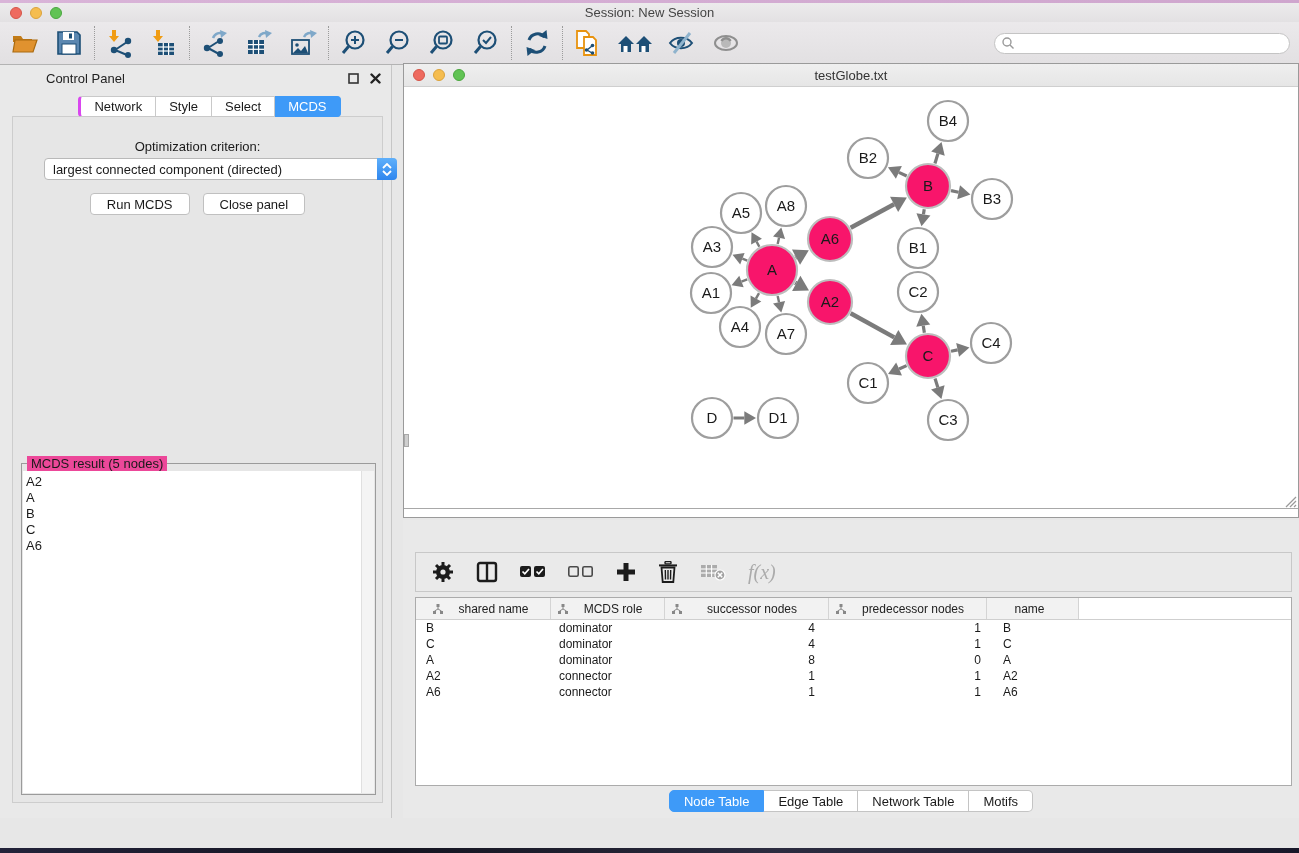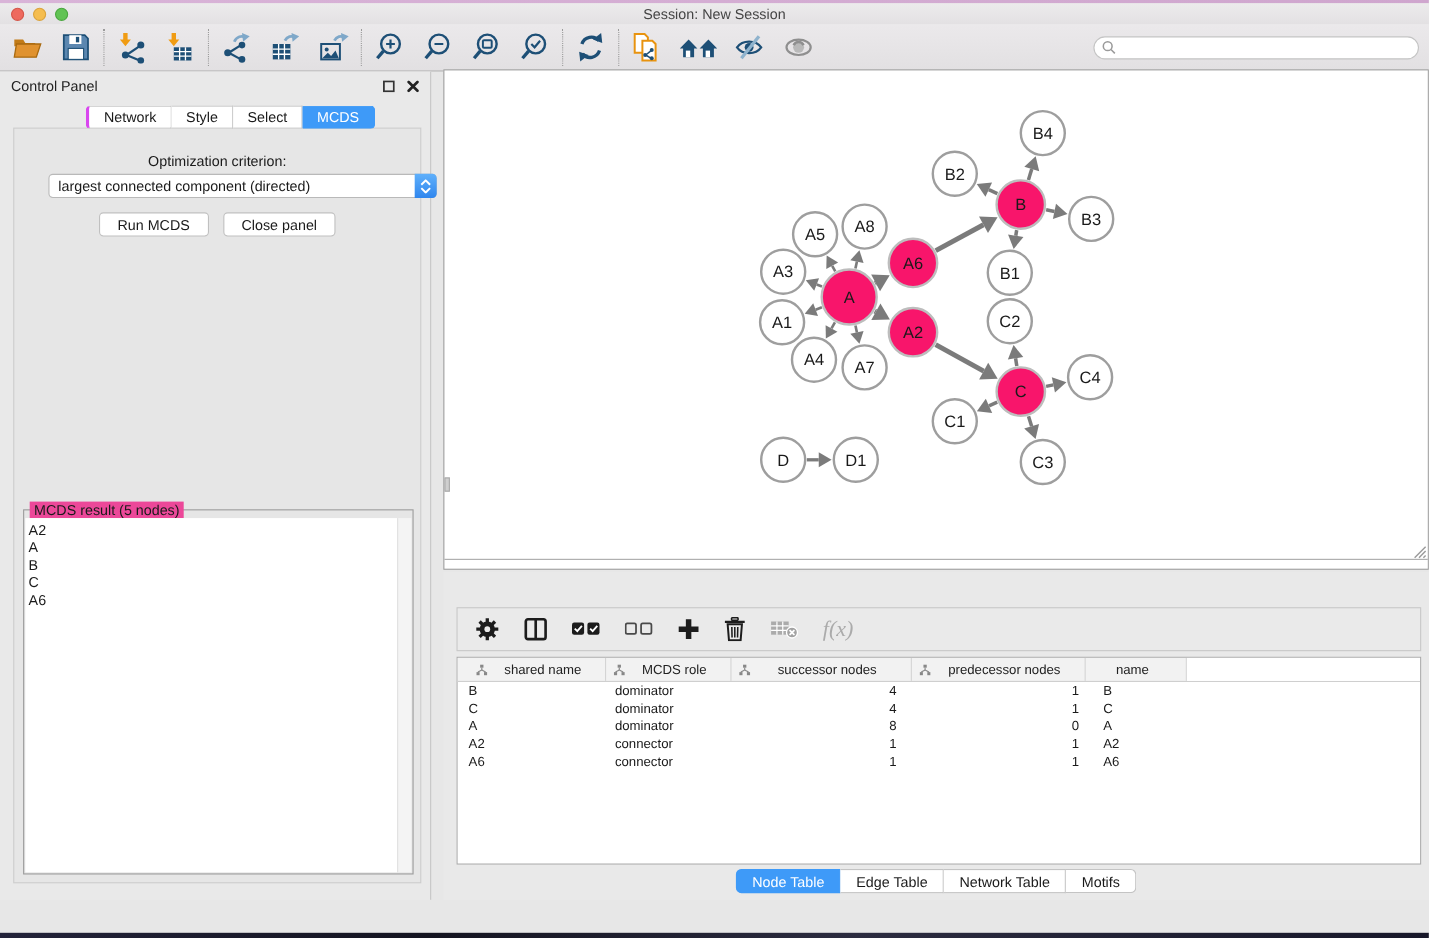--- a/index.html
+++ b/index.html
@@ -25,21 +25,21 @@
          display:flex; align-items:center; }
   .tb-group { display:flex; align-items:center; gap:12px; padding:0 9px; }
   .tb-sep { width:1px; height:34px; border-left:1px dotted #9b9b9b; }
   .tb-btn { width:32px; height:32px; display:flex; align-items:center; justify-content:center; cursor:default; }
   .search-box { margin-left:auto; margin-right:9px; width:296px; height:21px; background:#fff;
          border:1px solid #c4c4c4; border-radius:11px; display:flex; align-items:center; padding-left:6px; }
   .search-box input { border:none; outline:none; flex:1; height:17px; font-size:12px; background:transparent; }
 
   
   .panel-header { height:26px; display:flex; align-items:center; padding:0 10px; }
-  .panel-header .ph-title { font-size:13px; color:#222; }
+  .panel-header .ph-title { font-size:13px; color:#222;margin-left:36px; }
   .ph-icons { margin-left:auto; display:flex; gap:11px; align-items:center; }
 
   
   .control-panel { position:absolute; left:0; top:65px; width:392px; height:753px;
          background:#e9e9e9; border-right:1px solid #c6c6c6; }
   .cp-tabs { position:absolute; left:0; top:31px; width:100%; display:flex; justify-content:center; z-index:2; }
   .cp-tab { height:21px; padding:0 13px; background:#fff; border:1px solid #c9c9c9; border-left:none;
          display:flex; align-items:center; font-size:13px; cursor:default; }
   .cp-tab:first-child { border-left:3px solid #d946ef; border-radius:4px 0 0 4px;margin-left:28px; }
   .cp-tab:last-child { border-radius:0 4px 4px 0; }
@@ -351,20 +351,28 @@
           <div class="result-item">B</div>
           <div class="result-item">C</div>
           <div class="result-item">A6</div>
         </div>
       <div class="result-scroll"></div>
     </div>
   </div>
 </div>
 
 <div class="network-window">
+  <div class="nw-titlebar">
+    <div class="traffic">
+      <span class="tl red"></span>
+      <span class="tl yellow"></span>
+      <span class="tl green"></span>
+    </div>
+    <div class="nw-title">testGlobe.txt</div>
+  </div>
   <div class="nw-canvas">
     <svg id="network-svg" width="894" height="424" viewBox="0 0 894 424">
         <line x1="343.2040219105645" y1="192.34930321404946" x2="337.46630364498185" y2="194.51270518303963" stroke="#7b7b7b" stroke-width="2.4"></line>
         <polygon points="327.5853403006634,198.23831431286462 335.2930316525839,188.74880989885386 339.6395756373798,200.2766004672254" fill="#7b7b7b"></polygon>
         <line x1="343.25572789149567" y1="173.51469569174" x2="338.40277357935474" y2="171.65439653875262" stroke="#7b7b7b" stroke-width="2.4"></line>
         <polygon points="328.5424145806451,167.87459225591394 340.6076594110107,165.902520456172 336.1978877476988,177.40627262133324" fill="#7b7b7b"></polygon>
         <line x1="355.02732894724755" y1="206.10757031271527" x2="351.9392516784007" y2="211.60820794784874" stroke="#7b7b7b" stroke-width="2.4"></line>
         <polygon points="346.769764647568,220.8163567215194 346.56783156042616,208.5926738465297 357.31067179637523,214.6237420491678" fill="#7b7b7b"></polygon>
         <line x1="355.3390434068854" y1="159.72017658685382" x2="352.55625459138906" y2="154.60343586158638" stroke="#7b7b7b" stroke-width="2.4"></line>
         <polygon points="347.51098283201964,145.32664585242324 357.9677154300676,151.66036066862088 347.14479375271054,157.54651105455187" fill="#7b7b7b"></polygon>

